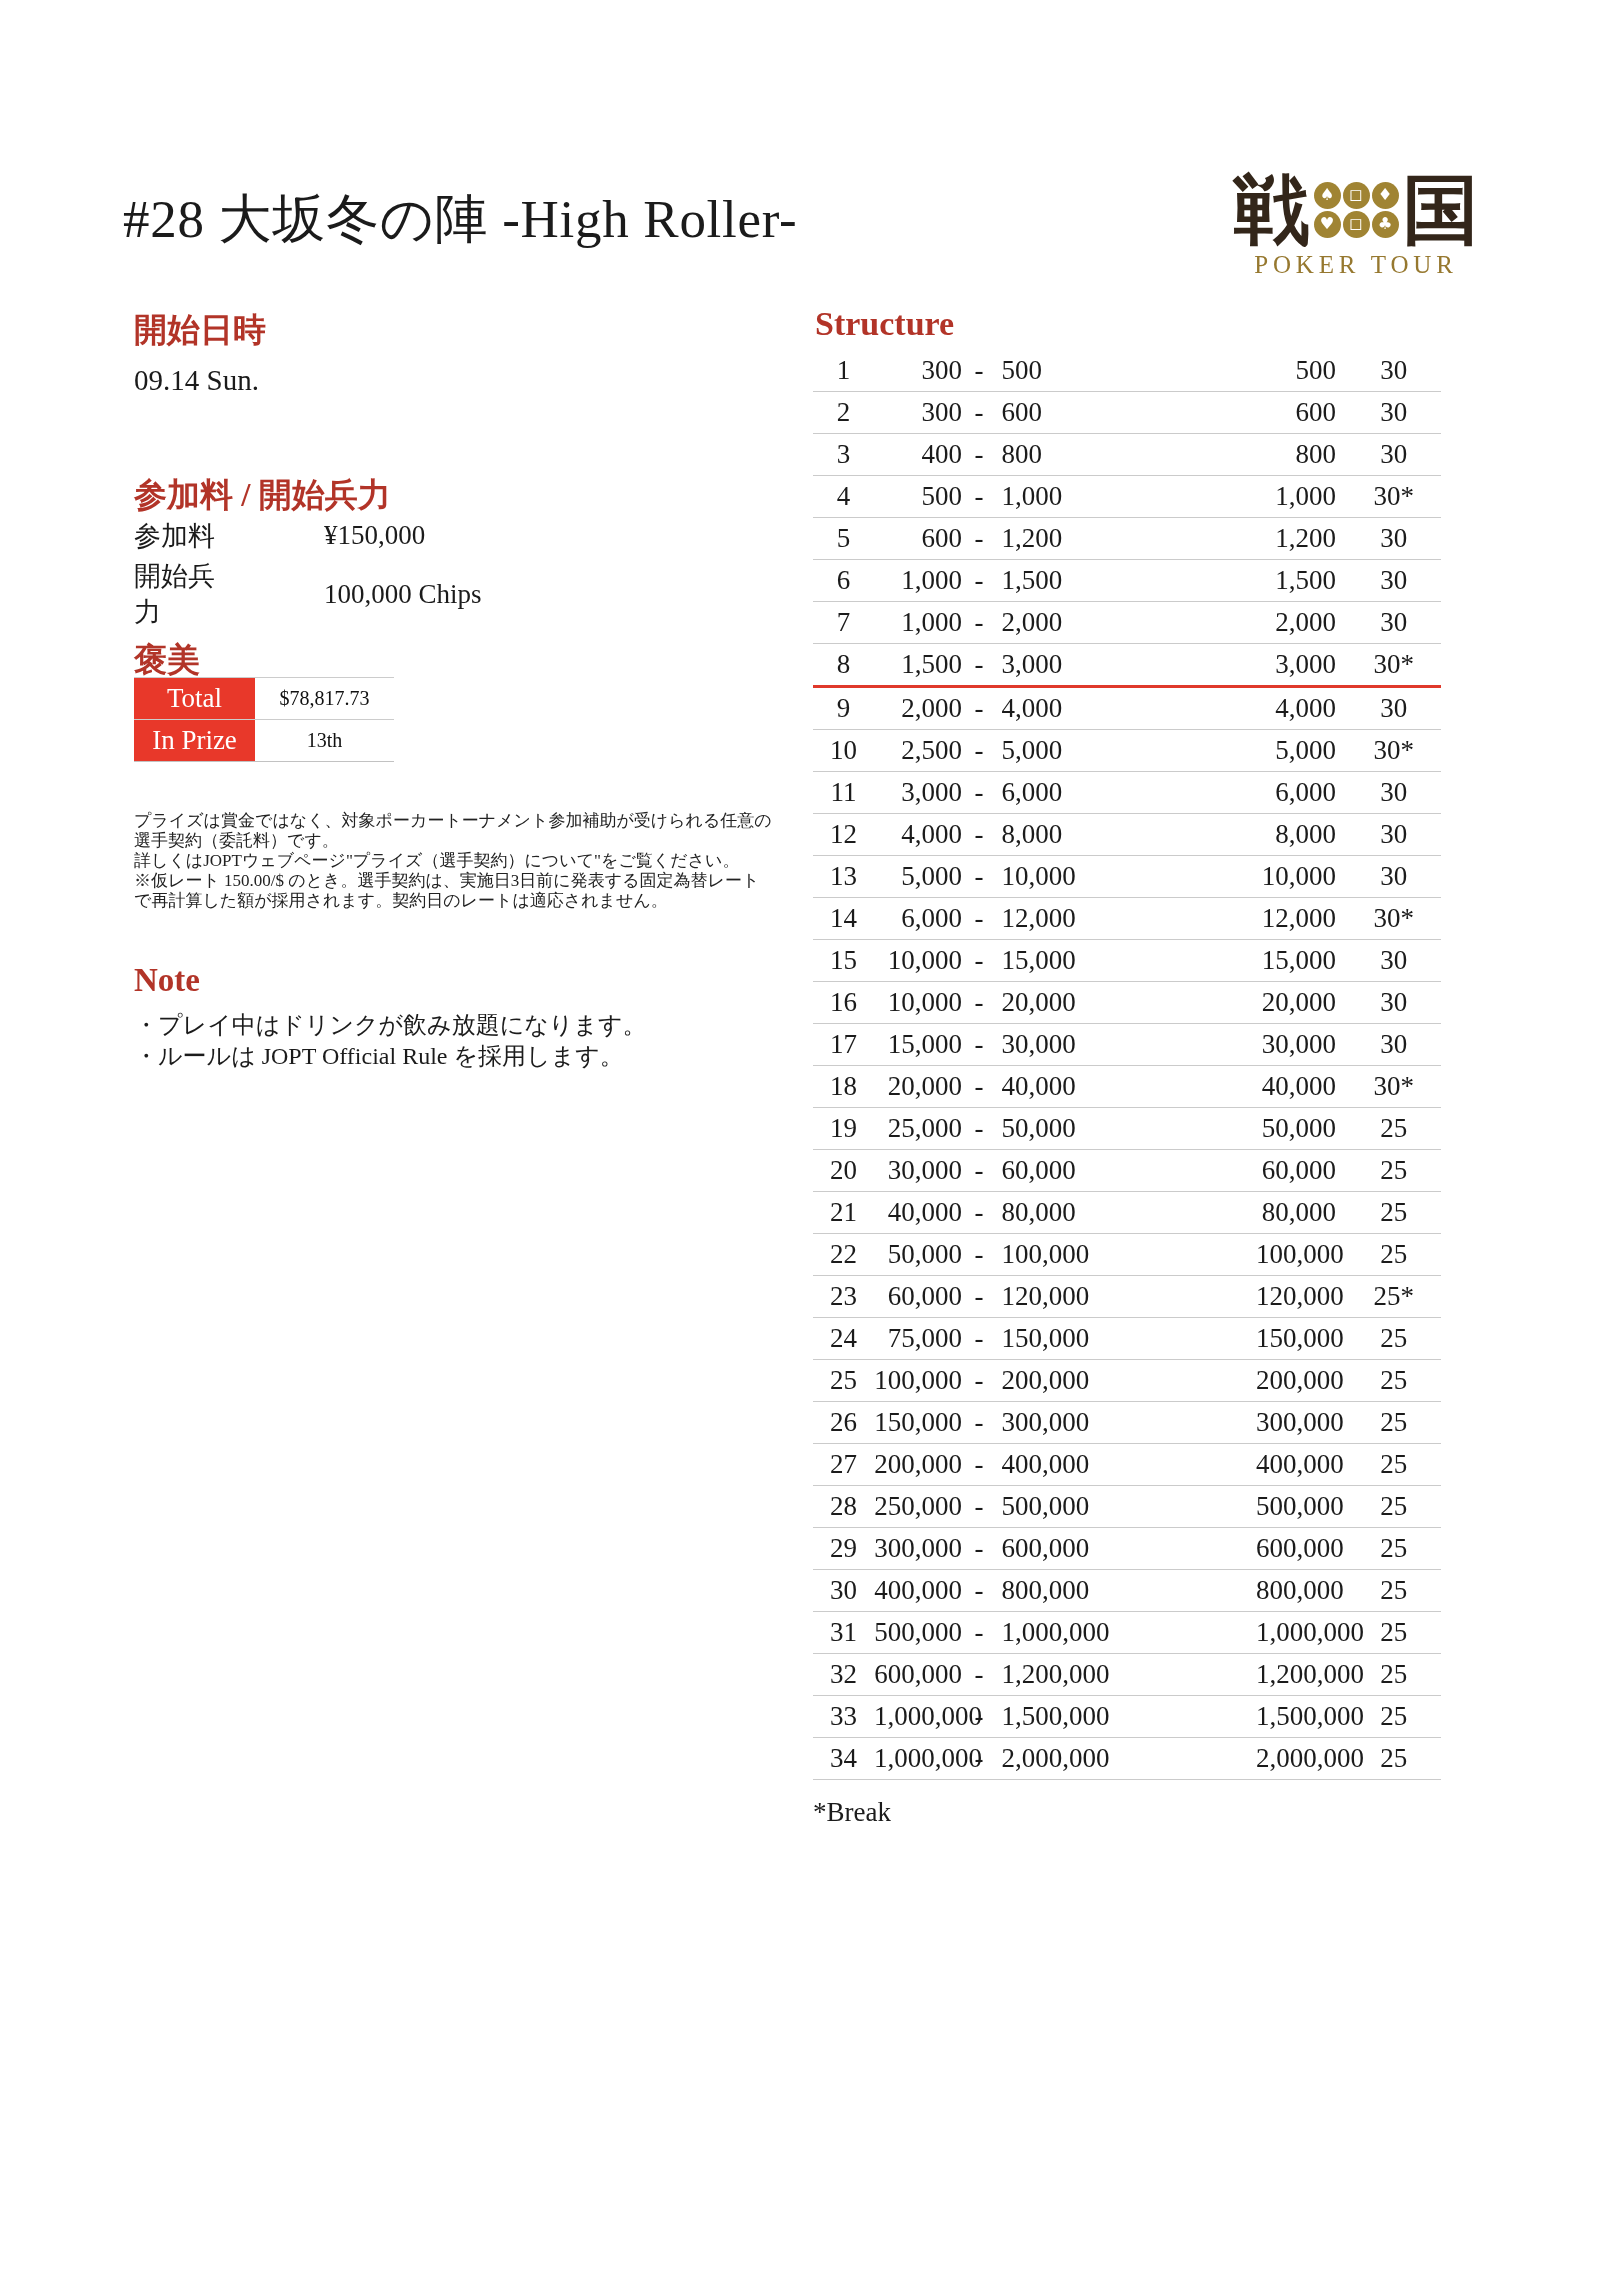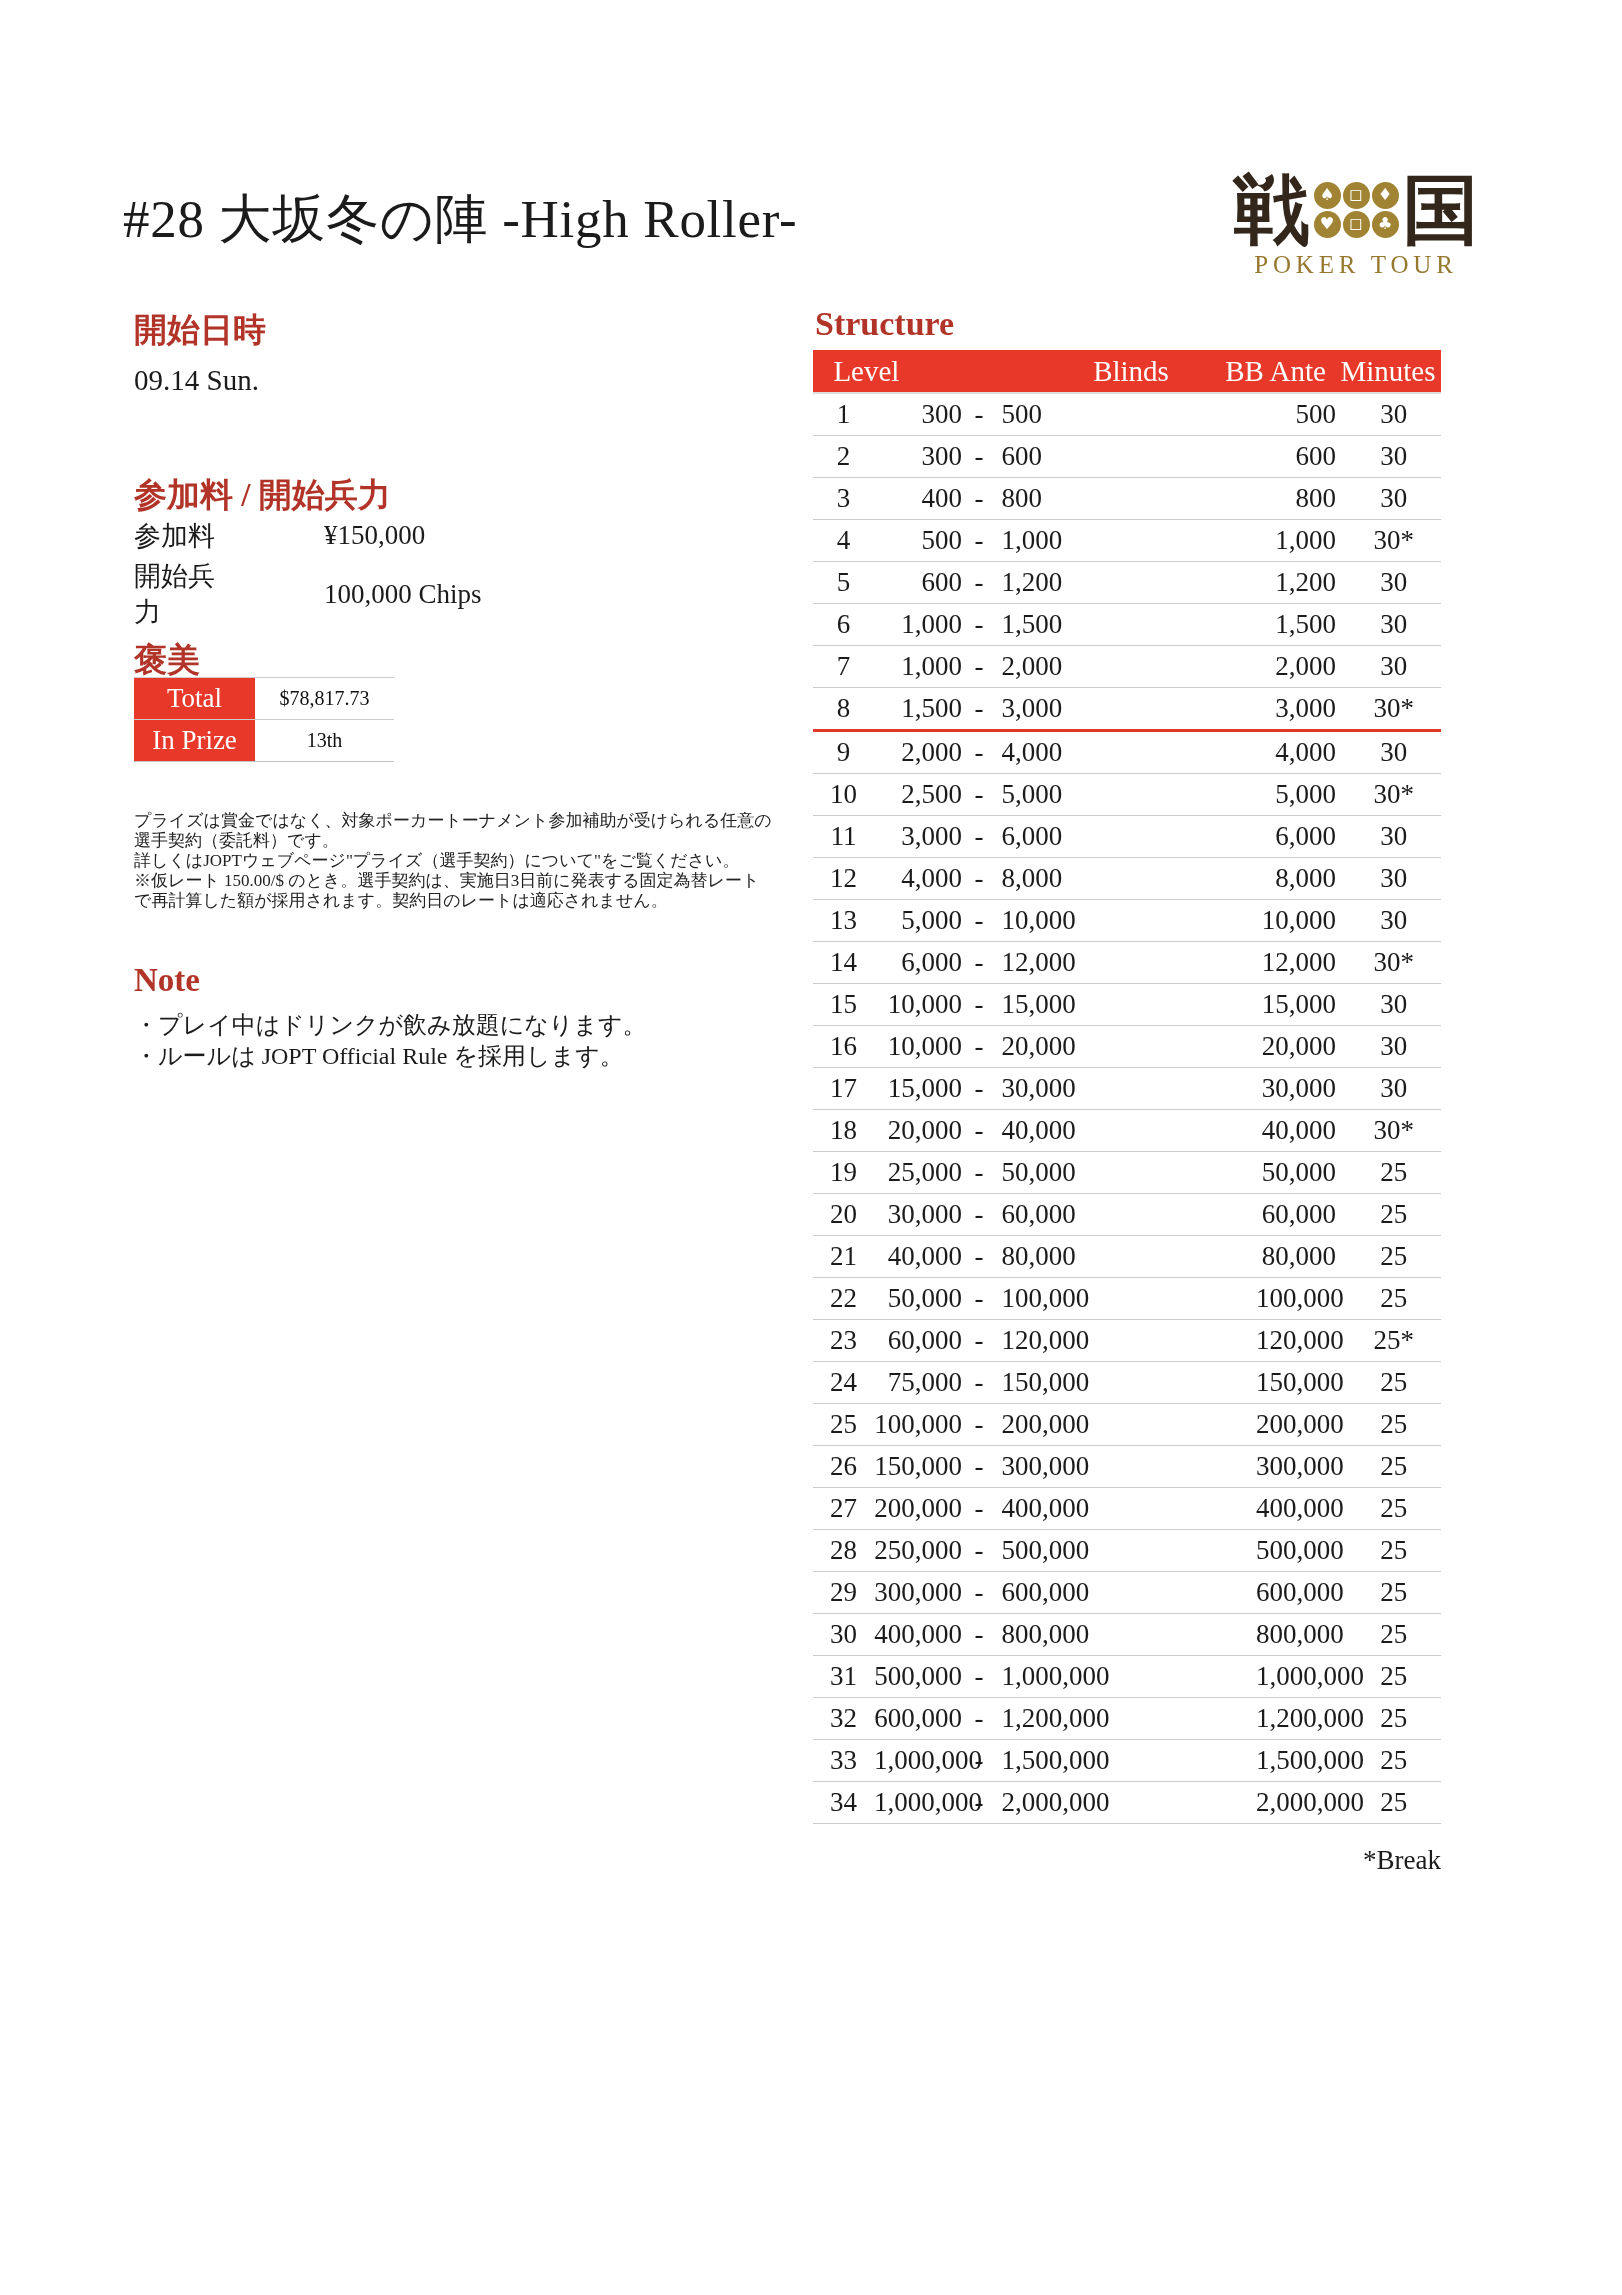--- a/index.html
+++ b/index.html
@@ -61,21 +61,21 @@
   .srow{display:grid;grid-template-columns:61px 88px 34px 260px 80px 106px;height:41px;
         align-items:center;font-size:27px;border-bottom:1.4px solid #cbcbcb;}
   .srow.reg-close{border-bottom:3.4px solid #e0392b;}
   .c-level{text-align:center;}
   .c-sb{text-align:right;}
   .c-dash{text-align:center;}
   .c-bb{text-align:left;padding-left:5.5px;}
   .c-ante{text-align:right;padding-right:0;}
   .c-min{text-align:center;padding-left:9.5px;}
 
-  .break-note{left:813px;top:1797px;width:628px;text-align:right;font-size:27px;margin-top:48px;}
+  .break-note{left:813px;top:1797px;width:628px;font-size:27px;}
 </style>
 </head>
 <body>
 
 <div class="abs page-title">#28 大坂冬の陣 -High Roller-</div>
 
 <div class="abs logo">
   <div class="logo-row">
     <span class="logo-kanji">戦</span>
     <span class="coin-grid">
@@ -135,26 +135,20 @@
 <div class="abs sec-heading h-note">Note</div>
 
 <div class="abs note-bullets">
   <div>・プレイ中はドリンクが飲み放題になります。</div>
   <div>・ルールは JOPT Official Rule を採用します。</div>
 </div>
 
 <div class="abs sec-heading h-structure">Structure</div>
 
 <div class="abs stable">
-  <div class="sheader">
-    <span class="sh-level">Level</span>
-    <span class="sh-blinds">Blinds</span>
-    <span class="sh-ante">BB Ante</span>
-    <span class="sh-minutes">Minutes</span>
-  </div>
   <div id="structure-body">
   <div class="srow">
     <span class="c-level">1</span>
     <span class="c-sb">300</span>
     <span class="c-dash">-</span>
     <span class="c-bb">500</span>
     <span class="c-ante">500</span>
     <span class="c-min">30</span>
   </div>
 

